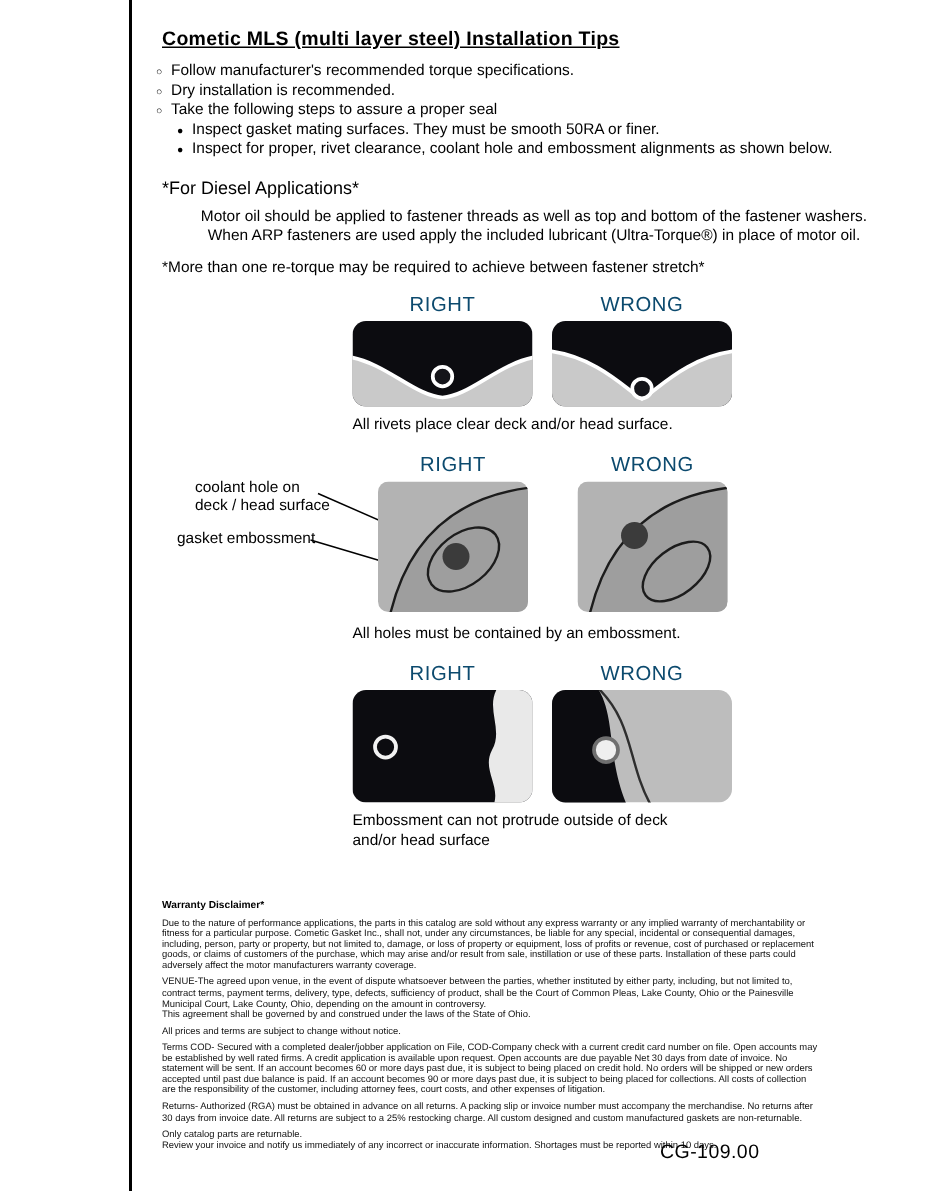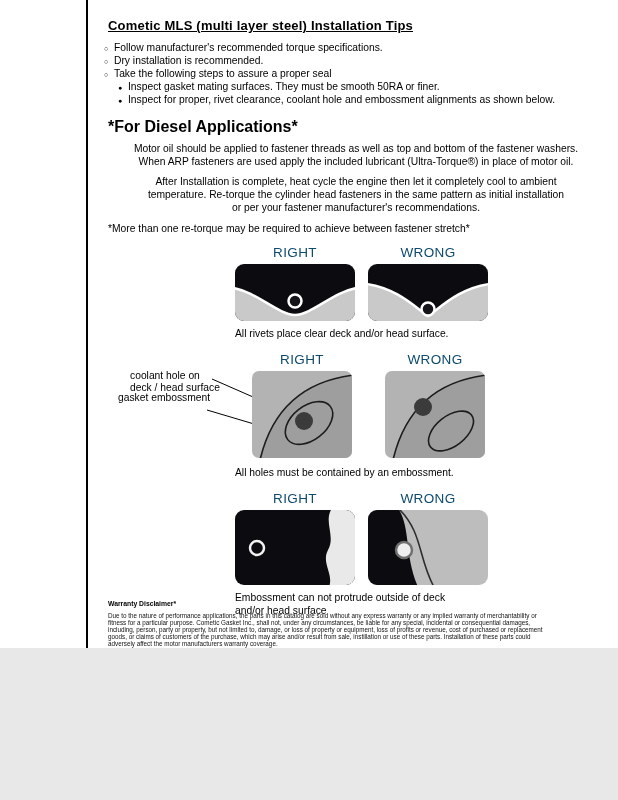--- a/index.html
+++ b/index.html
@@ -1,39 +1,39 @@
 <!DOCTYPE html>
 <html><head>
 <meta charset="utf-8">
 <style>
   * { margin:0; padding:0; box-sizing:border-box; }
   html,body { background:#e8e8e8; }
   body { font-family:"Liberation Sans", sans-serif; color:#000; }
   .page {
-    position:relative; width:618px; height:648px; background:#fff;
+    position:relative; width:618px; height:800px; background:#fff;
     overflow:hidden;
   }
   .left-rule {
     position:absolute; left:86px; top:0; width:2px; height:794px; background:#000;
   }
   .content { position:absolute; left:104px; top:16px; width:502px; }
 
   .title {
     font-size:13px; font-weight:bold; text-decoration:underline;
     margin:2px 0 8px 4px; letter-spacing:0.2px;
   }
   .bullet, .sub-bullet {
     font-size:10.3px; line-height:13px; position:relative;
   }
   .bullet { padding-left:10px; }
   .bullet::before { content:"○"; position:absolute; left:0; top:1px; font-size:7px; }
   .sub-bullet { margin-left:14px; padding-left:10px; }
   .sub-bullet::before { content:"●"; position:absolute; left:0; top:1px; font-size:7px; }
 
-  .diesel-heading { font-size:16px; font-weight:bold; margin:12px 0 0 4px; }
+  .diesel-heading { font-size:12px; font-weight:normal; margin:12px 0 0 4px; }
   .para {
     font-size:10.3px; line-height:13px; margin:6px 0 0 4px; width:496px;
     white-space:pre-line;
     text-align:center;
   }
   .para.p2 { margin-top:7px; }
   .note { font-size:10.3px; line-height:13px; margin:8px 0 0 4px; }
 
   .dg-row { position:relative; }
   .dg-row1 { margin-top:10px; height:76px; }
@@ -45,21 +45,21 @@
   .dg-row2 .dg-col.c1 { left:148px; width:100px; }
   .dg-row2 .dg-col.c2 { left:281px; width:100px; }
   .dg-label { font-size:13.5px; letter-spacing:0.4px; text-align:center; margin-bottom:4px; color:#0c4a6e; }
   .dg-caption {
     font-size:10.3px; line-height:13px; margin:6px 0 0 131px; white-space:pre-line;
   }
   .ann {
     position:absolute; font-size:10.3px; line-height:12px; white-space:pre-line;
   }
   .ann-hole { left:26px; top:18px; }
-  .ann-emboss { left:14px; top:40px; }
+  .ann-emboss { left:14px; top:52px; }
   .leaders { position:absolute; left:0; top:0; pointer-events:none; }
 
   .disclaimer { position:absolute; left:108px; top:600px; width:440px; }
   .disclaimer-heading { font-size:6.8px; font-weight:bold; margin-bottom:5px; }
   .disclaimer-para {
     font-size:6.3px; line-height:7.1px; margin-bottom:4px; white-space:pre-line;
     color:#111;
   }
   .footer-code { position:absolute; left:440px; top:760px; font-size:13px; letter-spacing:0.3px; }
   svg { display:block; }
@@ -75,23 +75,20 @@
 
     <div class="bullet">Follow manufacturer's recommended torque specifications.</div>
     <div class="bullet">Dry installation is recommended.</div>
     <div class="bullet">Take the following steps to assure a proper seal</div>
     <div class="sub-bullet">Inspect gasket mating surfaces.  They must be smooth 50RA or finer.</div>
     <div class="sub-bullet">Inspect for proper, rivet clearance, coolant hole and embossment alignments as shown below.</div>
 
     <div class="diesel-heading">*For Diesel Applications*</div>
     <div class="para">Motor oil should be applied to fastener threads as well as top and bottom of the fastener washers.
 When ARP fasteners are used apply the included lubricant (Ultra-Torque®) in place of motor oil.</div>
-    <div class="para p2">After Installation is complete, heat cycle the engine then let it completely cool to ambient
-temperature. Re-torque the cylinder head fasteners in the same pattern as initial installation
-or per your fastener manufacturer's recommendations.</div>
     <div class="note">*More than one re-torque may be required to achieve between fastener stretch*</div>
 
     <div class="dg-row dg-row1">
       <div class="dg-col c1">
         <div class="dg-label">RIGHT</div>
         <svg width="120" height="57" viewBox="0 0 120 57">
           <defs>
               <clipPath id="r1a">
                 <rect width="120" height="57" rx="9"></rect>
               </clipPath>

